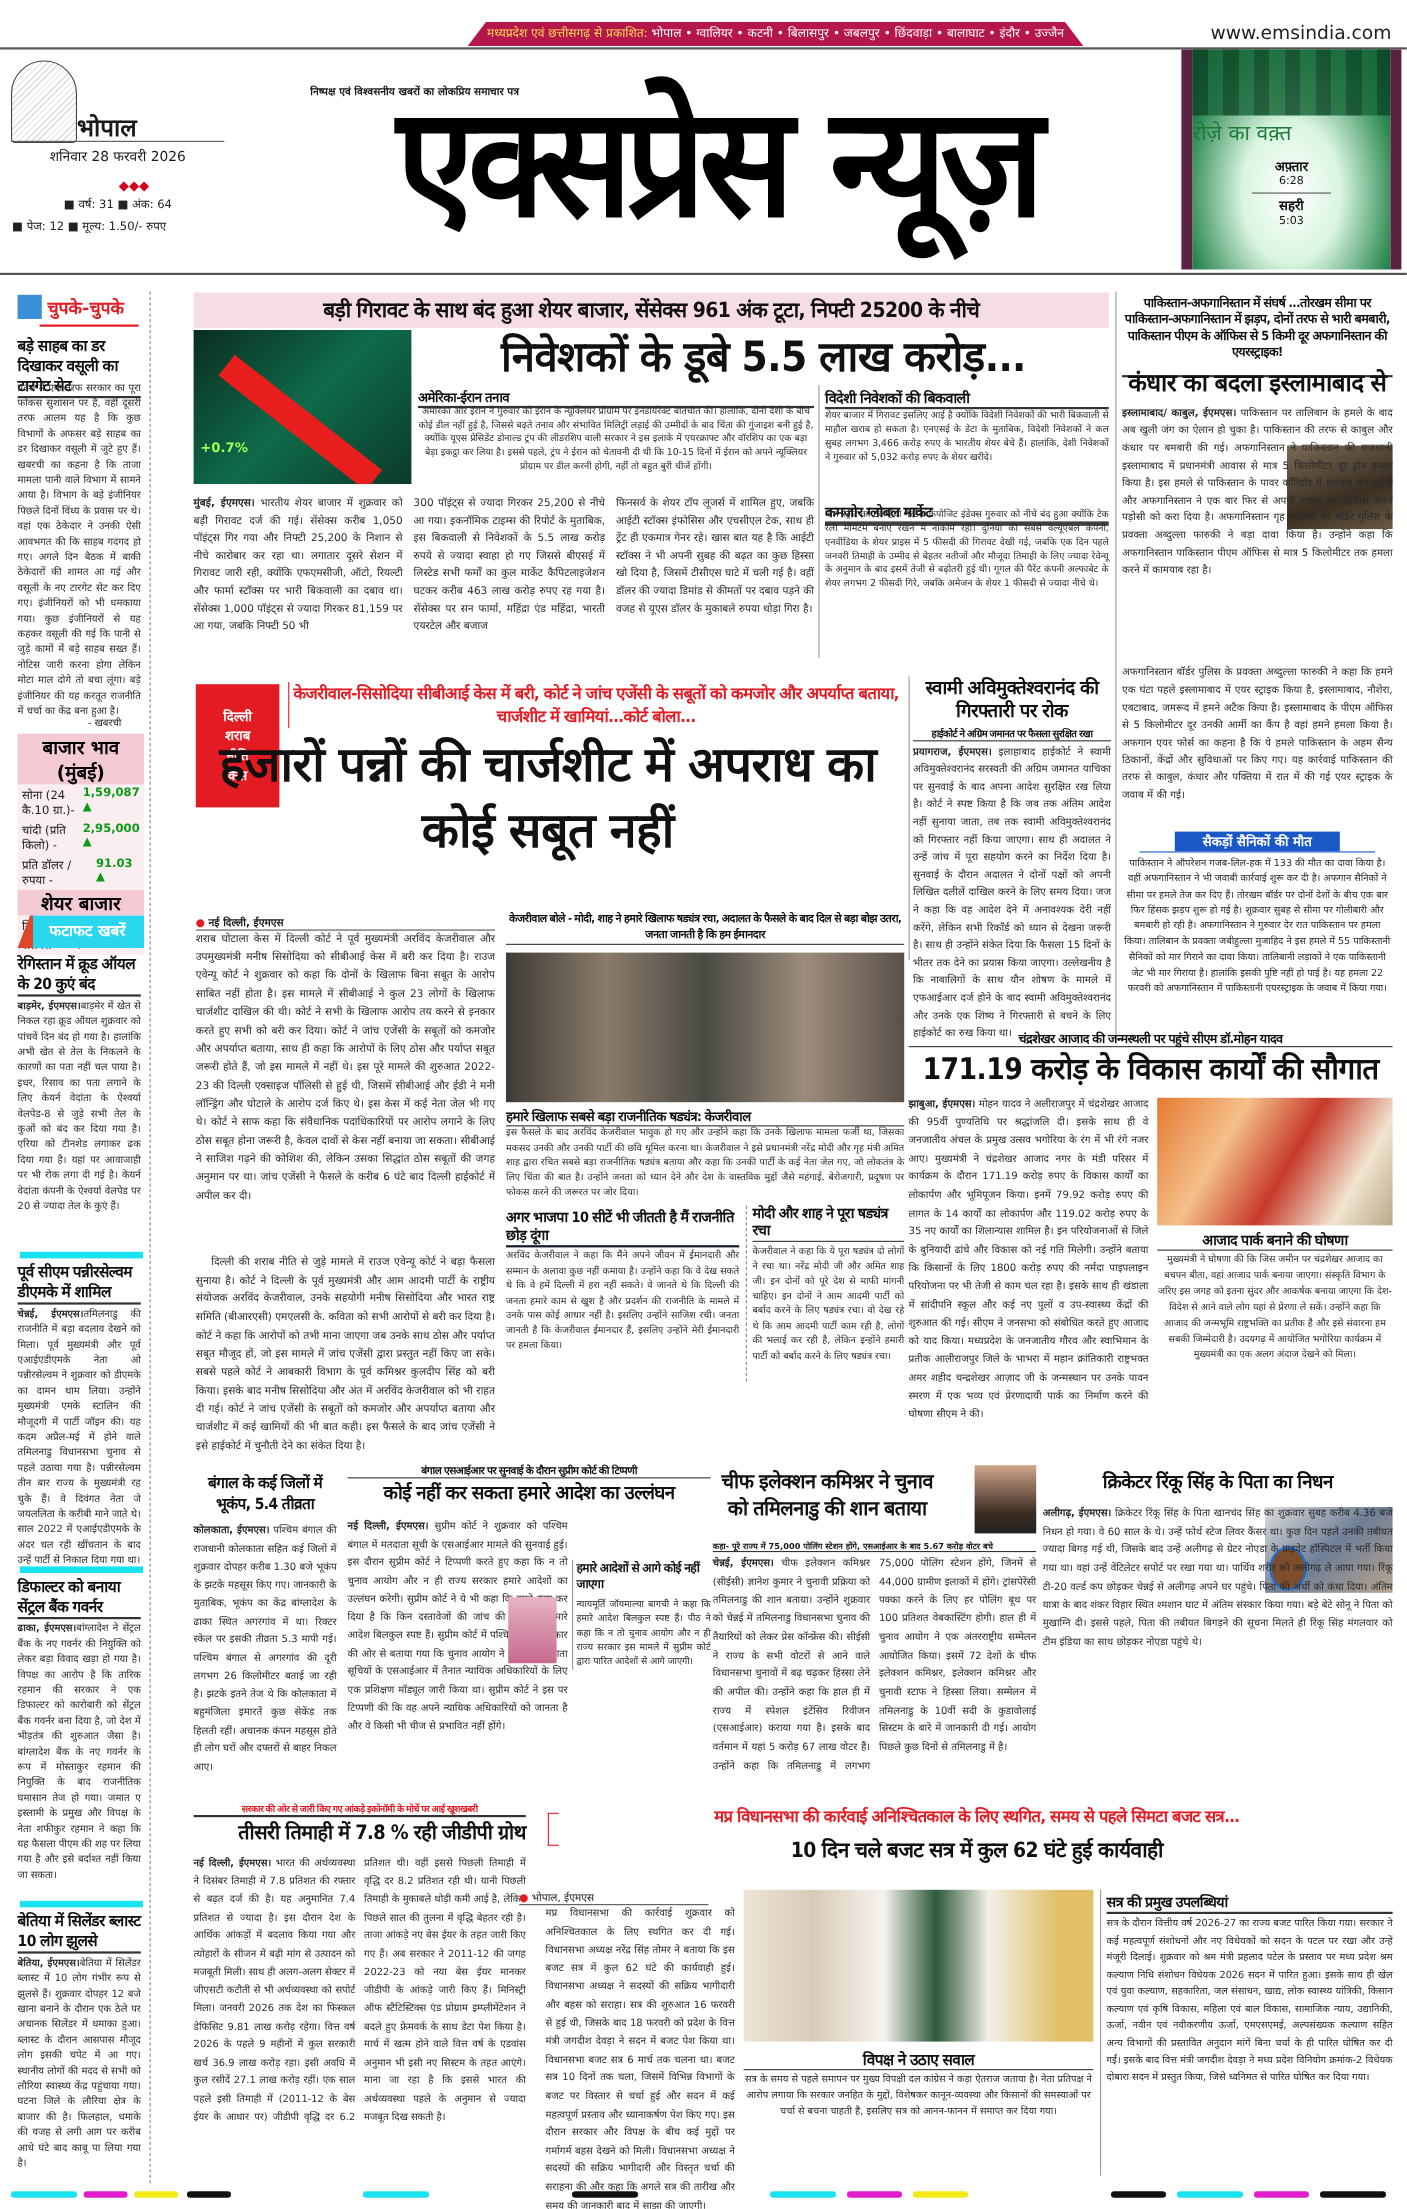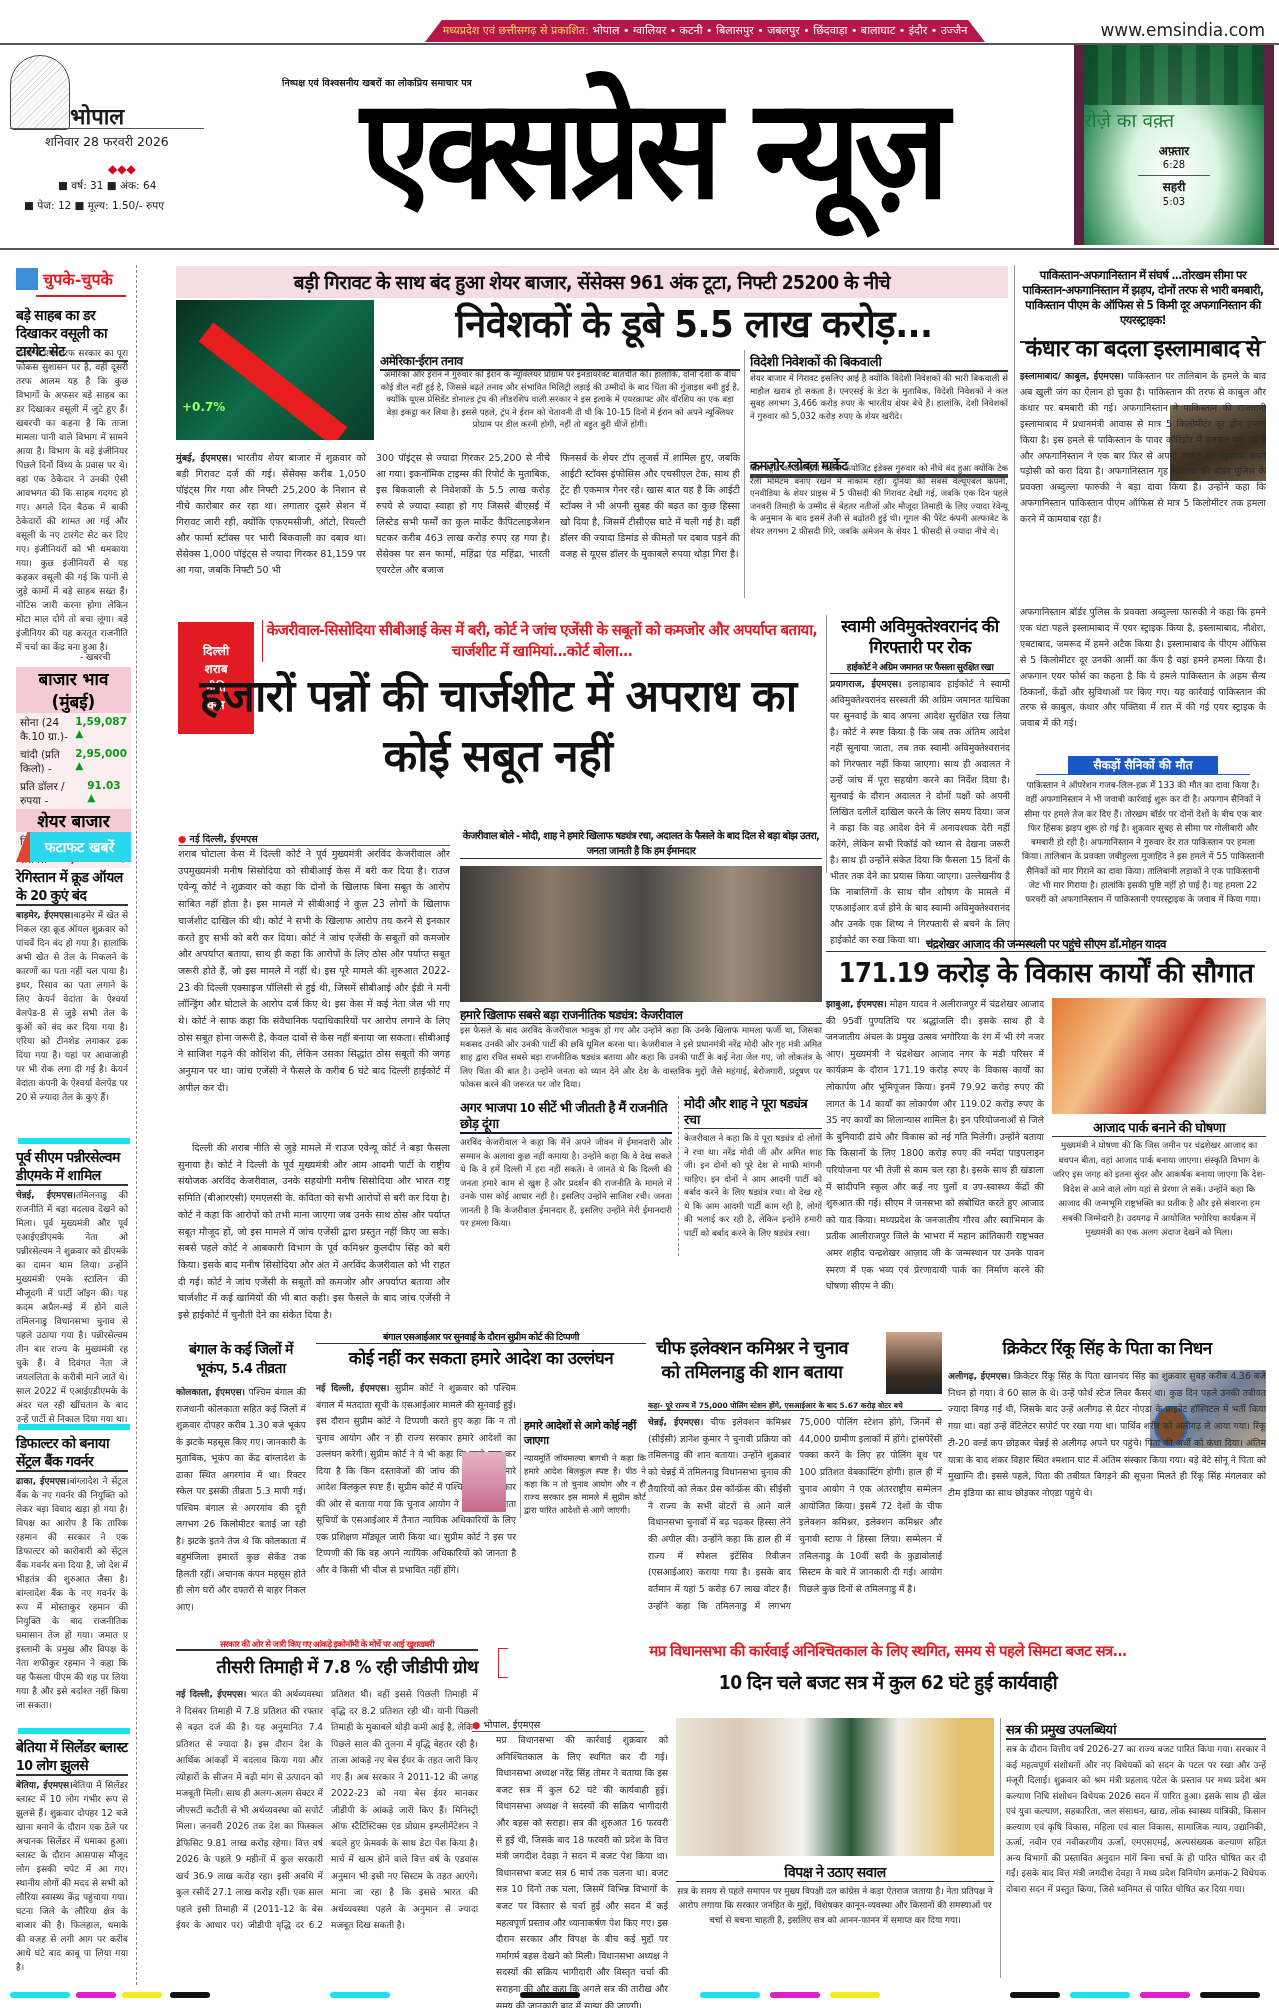--- a/index.html
+++ b/index.html
@@ -47,21 +47,21 @@
   <span>भोपाल • ग्वालियर • कटनी • बिलासपुर • जबलपुर • छिंदवाड़ा • बालाघाट • इंदौर • उज्जैन</span>
 </div>
 <div class="abs site">www.emsindia.com</div>
 <div class="abs topline"></div>
 
 <div class="abs gandhi"></div>
 <div class="abs city">भोपाल</div>
 <div class="abs dateblk">शनिवार 28 फरवरी 2026</div>
 <div class="abs diamond">◆◆◆</div>
 <div class="abs meta" style="left:58px;top:178px">■ वर्ष: 31  ■ अंक: 64</div>
-<div class="abs meta" style="left:24px;top:198px">■ पेज: 12 ■ मूल्य: 1.50/- रुपए</div>
+<div class="abs meta" style="left:11px;top:198px">■ पेज: 12 ■ मूल्य: 1.50/- रुपए</div>
 
 <div class="abs tagline">निष्पक्ष एवं विश्वसनीय खबरों का लोकप्रिय समाचार पत्र</div>
 <div class="abs masthead">एक्सप्रेस न्यूज़</div>
 
 <div class="abs roza">
   <div style="position:absolute;left:0;top:0;width:100%;height:60px;background:repeating-linear-gradient(90deg,#0f4a2a 0 14px,#1b6b3c 14px 28px);opacity:.85"></div>
   <div class="roza-title" style="top:62px">रोज़े का वक़्त</div>
   <div class="roza-lbl" style="top:97px">अफ़्तार</div>
   <div class="roza-val" style="top:114px">6:28</div>
   <div style="position:absolute;left:30%;width:40%;top:130px;border-top:1px solid #555"></div>

